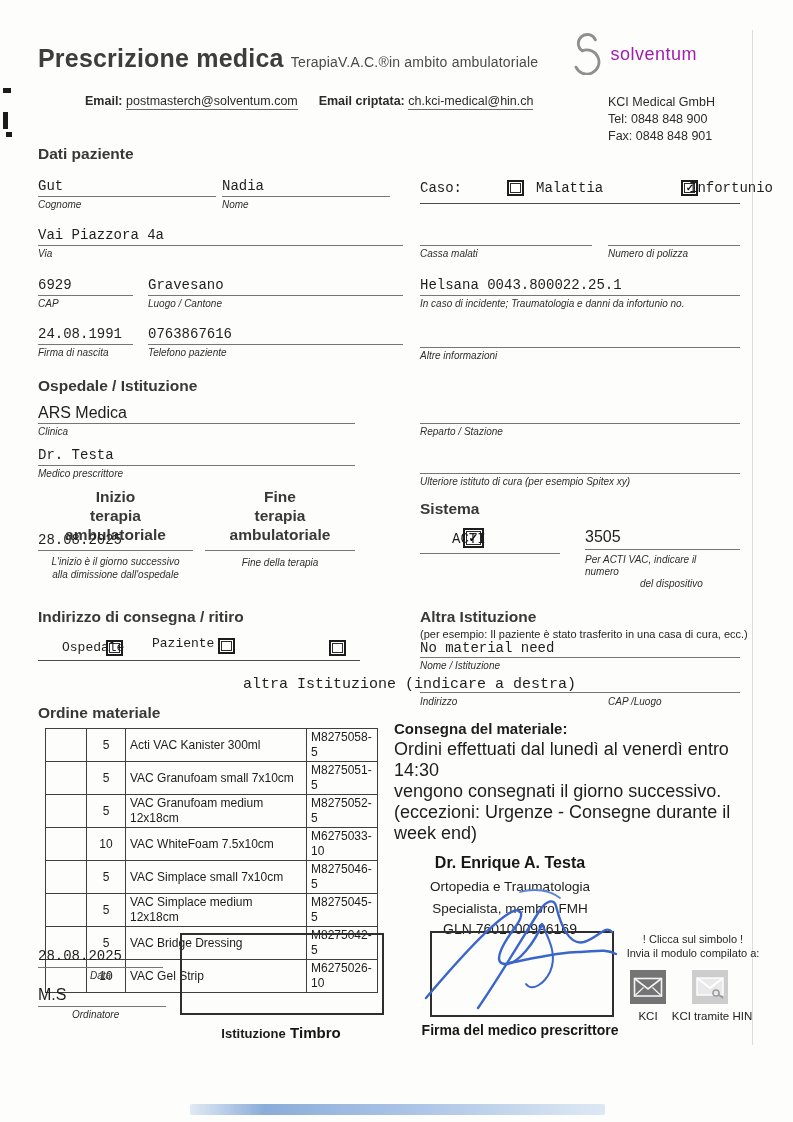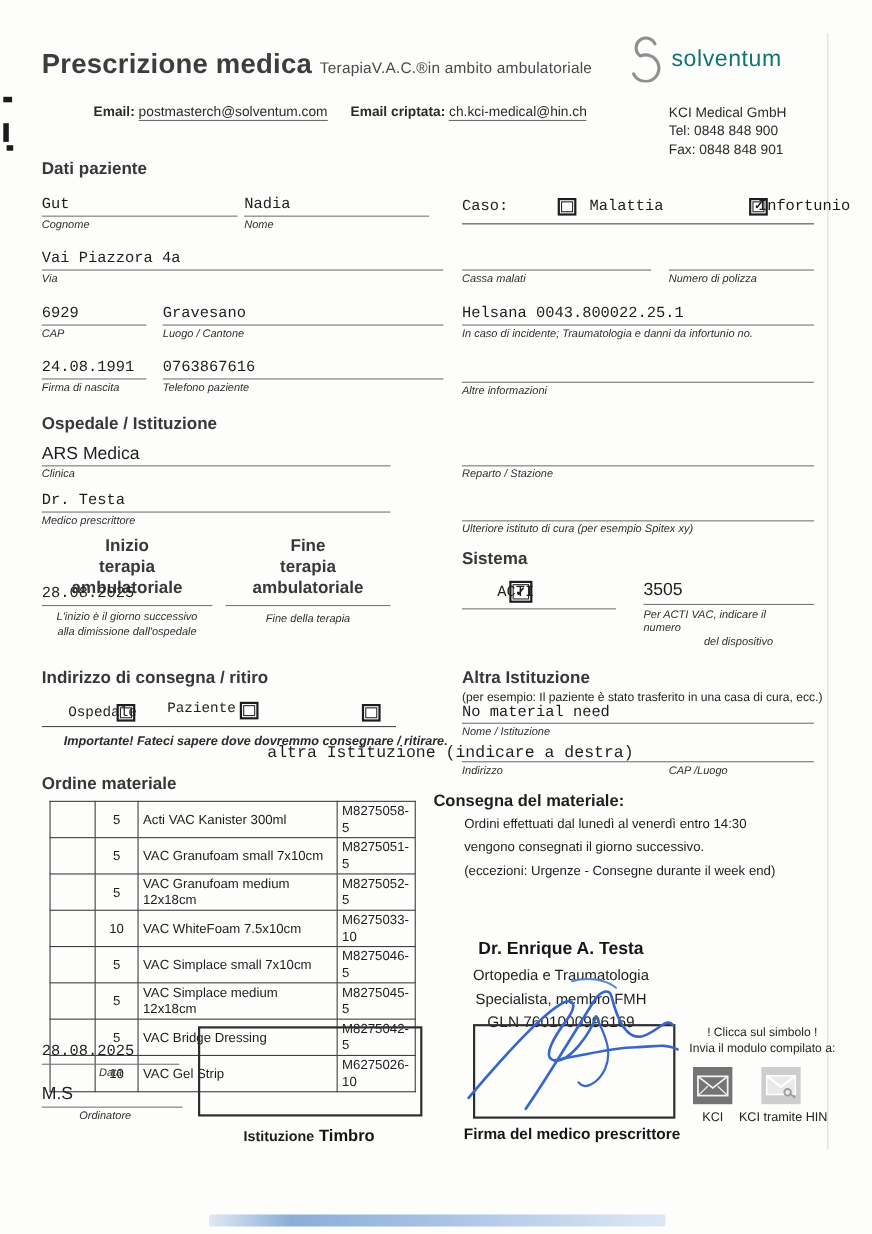--- a/index.html
+++ b/index.html
@@ -1,21 +1,21 @@
 <!DOCTYPE html>
 <html><head>
 <meta charset="utf-8">
 <style>
   html,body{margin:0;padding:0;background:#e8e8e8;}
   #page{position:relative;width:793px;height:1122px;background:#fdfdfc;margin:0 auto;
         font-family:"Liberation Sans",sans-serif;color:#222;overflow:hidden;}
   .abs{position:absolute;}
   .title{font-size:25px;font-weight:bold;color:#3d3d3d;letter-spacing:.2px;}
   .subtitle{font-size:14px;font-weight:normal;color:#4a4a4a;}
-  .logo-text{font-size:21px;color:#0f766e;letter-spacing:.5px;}
+  .logo-text{font-size:18px;color:#a21caf;letter-spacing:.5px;}
   .small{font-size:12.5px;color:#2b2b2b;}
   .bold{font-weight:bold;}
   .sec-title{font-size:15.5px;font-weight:bold;color:#383838;}
   .val{font-size:14px;color:#1e1e1e;font-family:Liberation Mono, monospace;}
   .val-lg{font-size:16px;color:#1e1e1e;}
   .cap{font-size:10px;font-style:italic;color:#2e2e2e;}
   .line{border-bottom:1px solid #767676;height:0;}
   .line-dk{border-bottom:1px solid #4a4a4a;height:0;}
   .ul{border-bottom:1px solid #6a6a6a;padding-bottom:1px;}
   .cb{display:inline-block;position:relative;width:17px;height:16px;border:2px solid #1c1c1c;
@@ -182,21 +182,20 @@
   <div class="abs sec-title" style="left:38px;top:608px;">Indirizzo di consegna / ritiro</div>
 
   <span class="cb abs" style="left:38px;top:638px;"></span>
   <div class="abs val" style="left:62px;top:640px;font-size:13px;">Ospedale</div>
   <span class="cb abs" style="left:128px;top:636px;"></span>
   <div class="abs val" style="left:152px;top:636px;font-size:13px;">Paziente</div>
   <span class="cb abs" style="left:218px;top:638px;"></span>
   <div class="abs val" style="left:243px;top:676px;font-size:15px;">altra Istituzione (indicare a destra)</div>
   <div class="abs line-dk" style="left:38px;top:660px;width:322px;"></div>
 
-  <div class="abs" style="left:58px;top:668px;font-size:11.5px;font-style:italic;font-weight:600;color:#2a2a2a;">Importante! Fateci sapere dove dovremmo consegnare / ritirare.</div>
 
   
   <div class="abs sec-title" style="left:420px;top:608px;">Altra Istituzione</div>
   <div class="abs" style="left:420px;top:628px;font-size:11px;color:#262626;">(per esempio: Il paziente è stato trasferito in una casa di cura, ecc.)</div>
   <div class="abs val" style="left:420px;top:640px;">No material need</div>
   <div class="abs line" style="left:420px;top:657px;width:320px;"></div>
   <div class="abs cap" style="left:420px;top:660px;">Nome / Istituzione</div>
 
   <div class="abs line" style="left:420px;top:692px;width:320px;"></div>
   <div class="abs cap" style="left:420px;top:696px;">Indirizzo</div>
@@ -253,21 +252,21 @@
           <td class="c1">10</td>
           <td class="c2">VAC Gel Strip</td>
           <td class="c3">M6275026-10</td>
         </tr>
       </tbody>
   </table>
 
   
   <div class="abs" style="left:394px;top:720px;width:360px;">
     <div style="font-size:15px;font-weight:bold;color:#1d1d1d;">Consegna del materiale:</div>
-    <div style="font-size:12px;line-height:21px;color:#1d1d1d;margin-top:2px;margin-left:28px;">
+    <div style="font-size:18px;line-height:21px;color:#1d1d1d;margin-top:2px;">
       <div>Ordini effettuati dal lunedì al venerdì entro 14:30</div>
       <div>vengono consegnati il giorno successivo.</div>
       <div>(eccezioni: Urgenze - Consegne durante il week end)</div>
     </div>
   </div>
 
   
   <div class="abs ctr" style="left:400px;top:854px;width:220px;">
     <div style="font-size:16px;font-weight:bold;color:#161616;">Dr. Enrique A. Testa</div>
     <div style="font-size:13.5px;color:#1d1d1d;margin-top:7px;">Ortopedia e Traumatologia</div>

